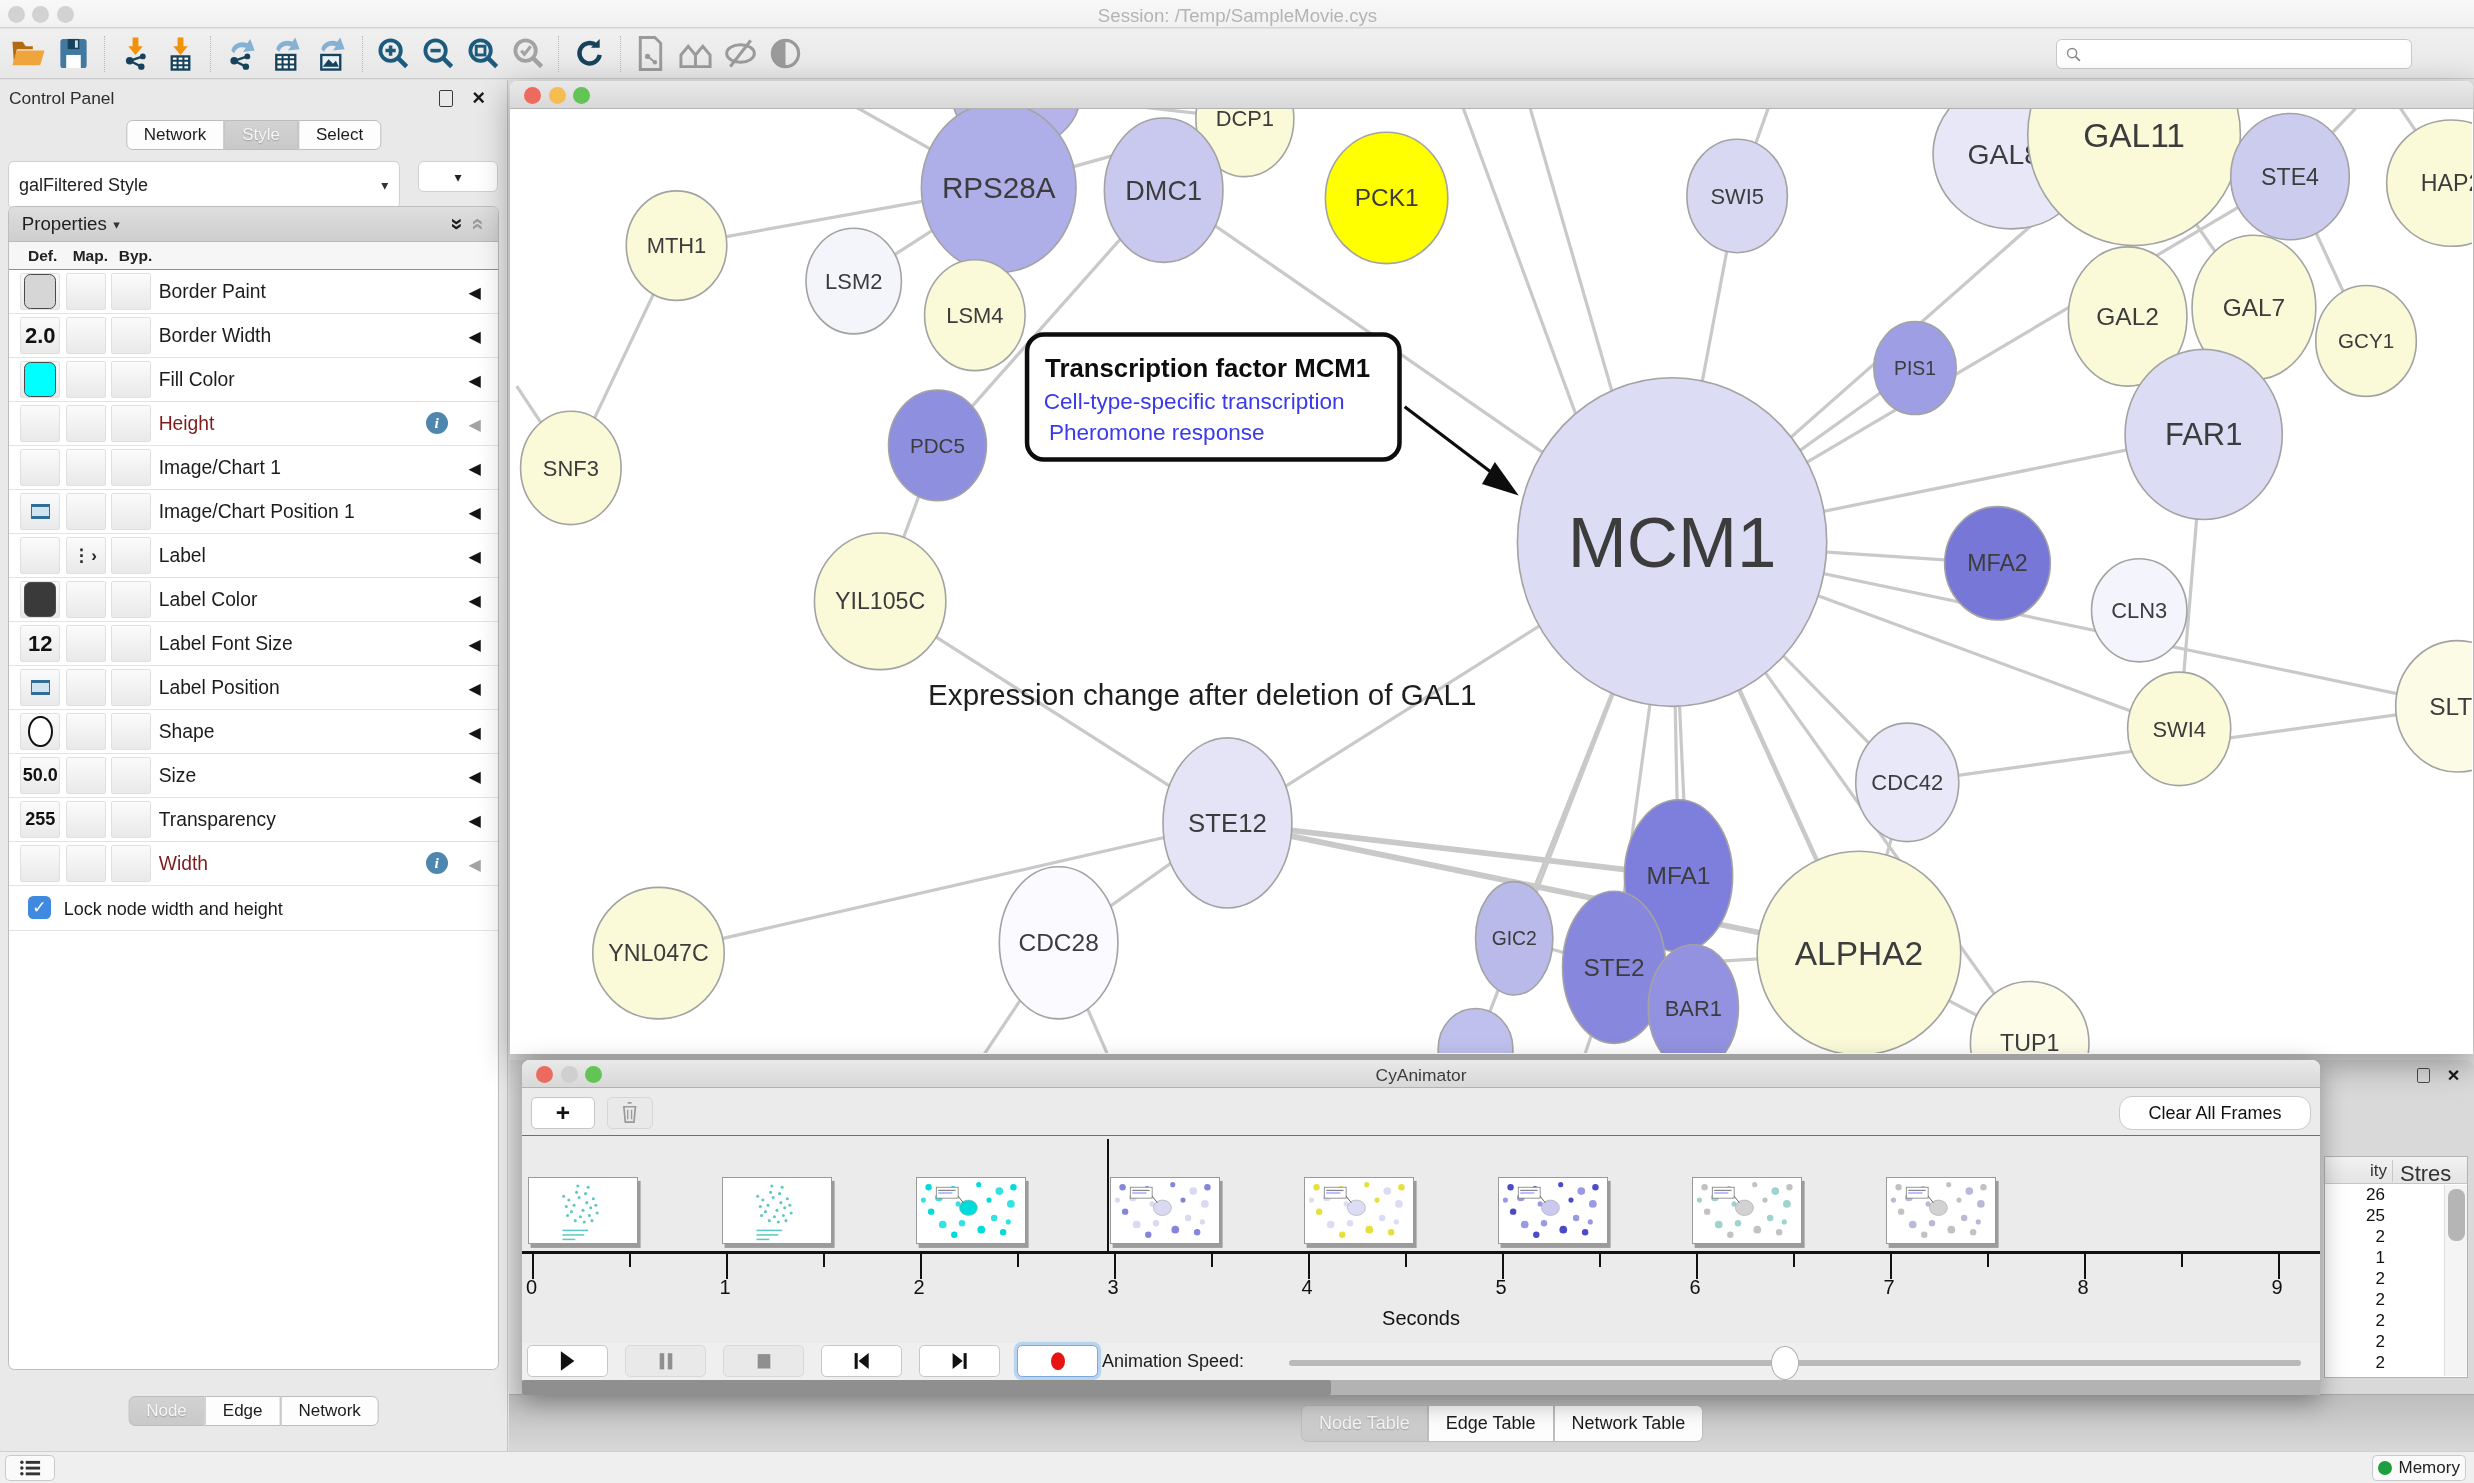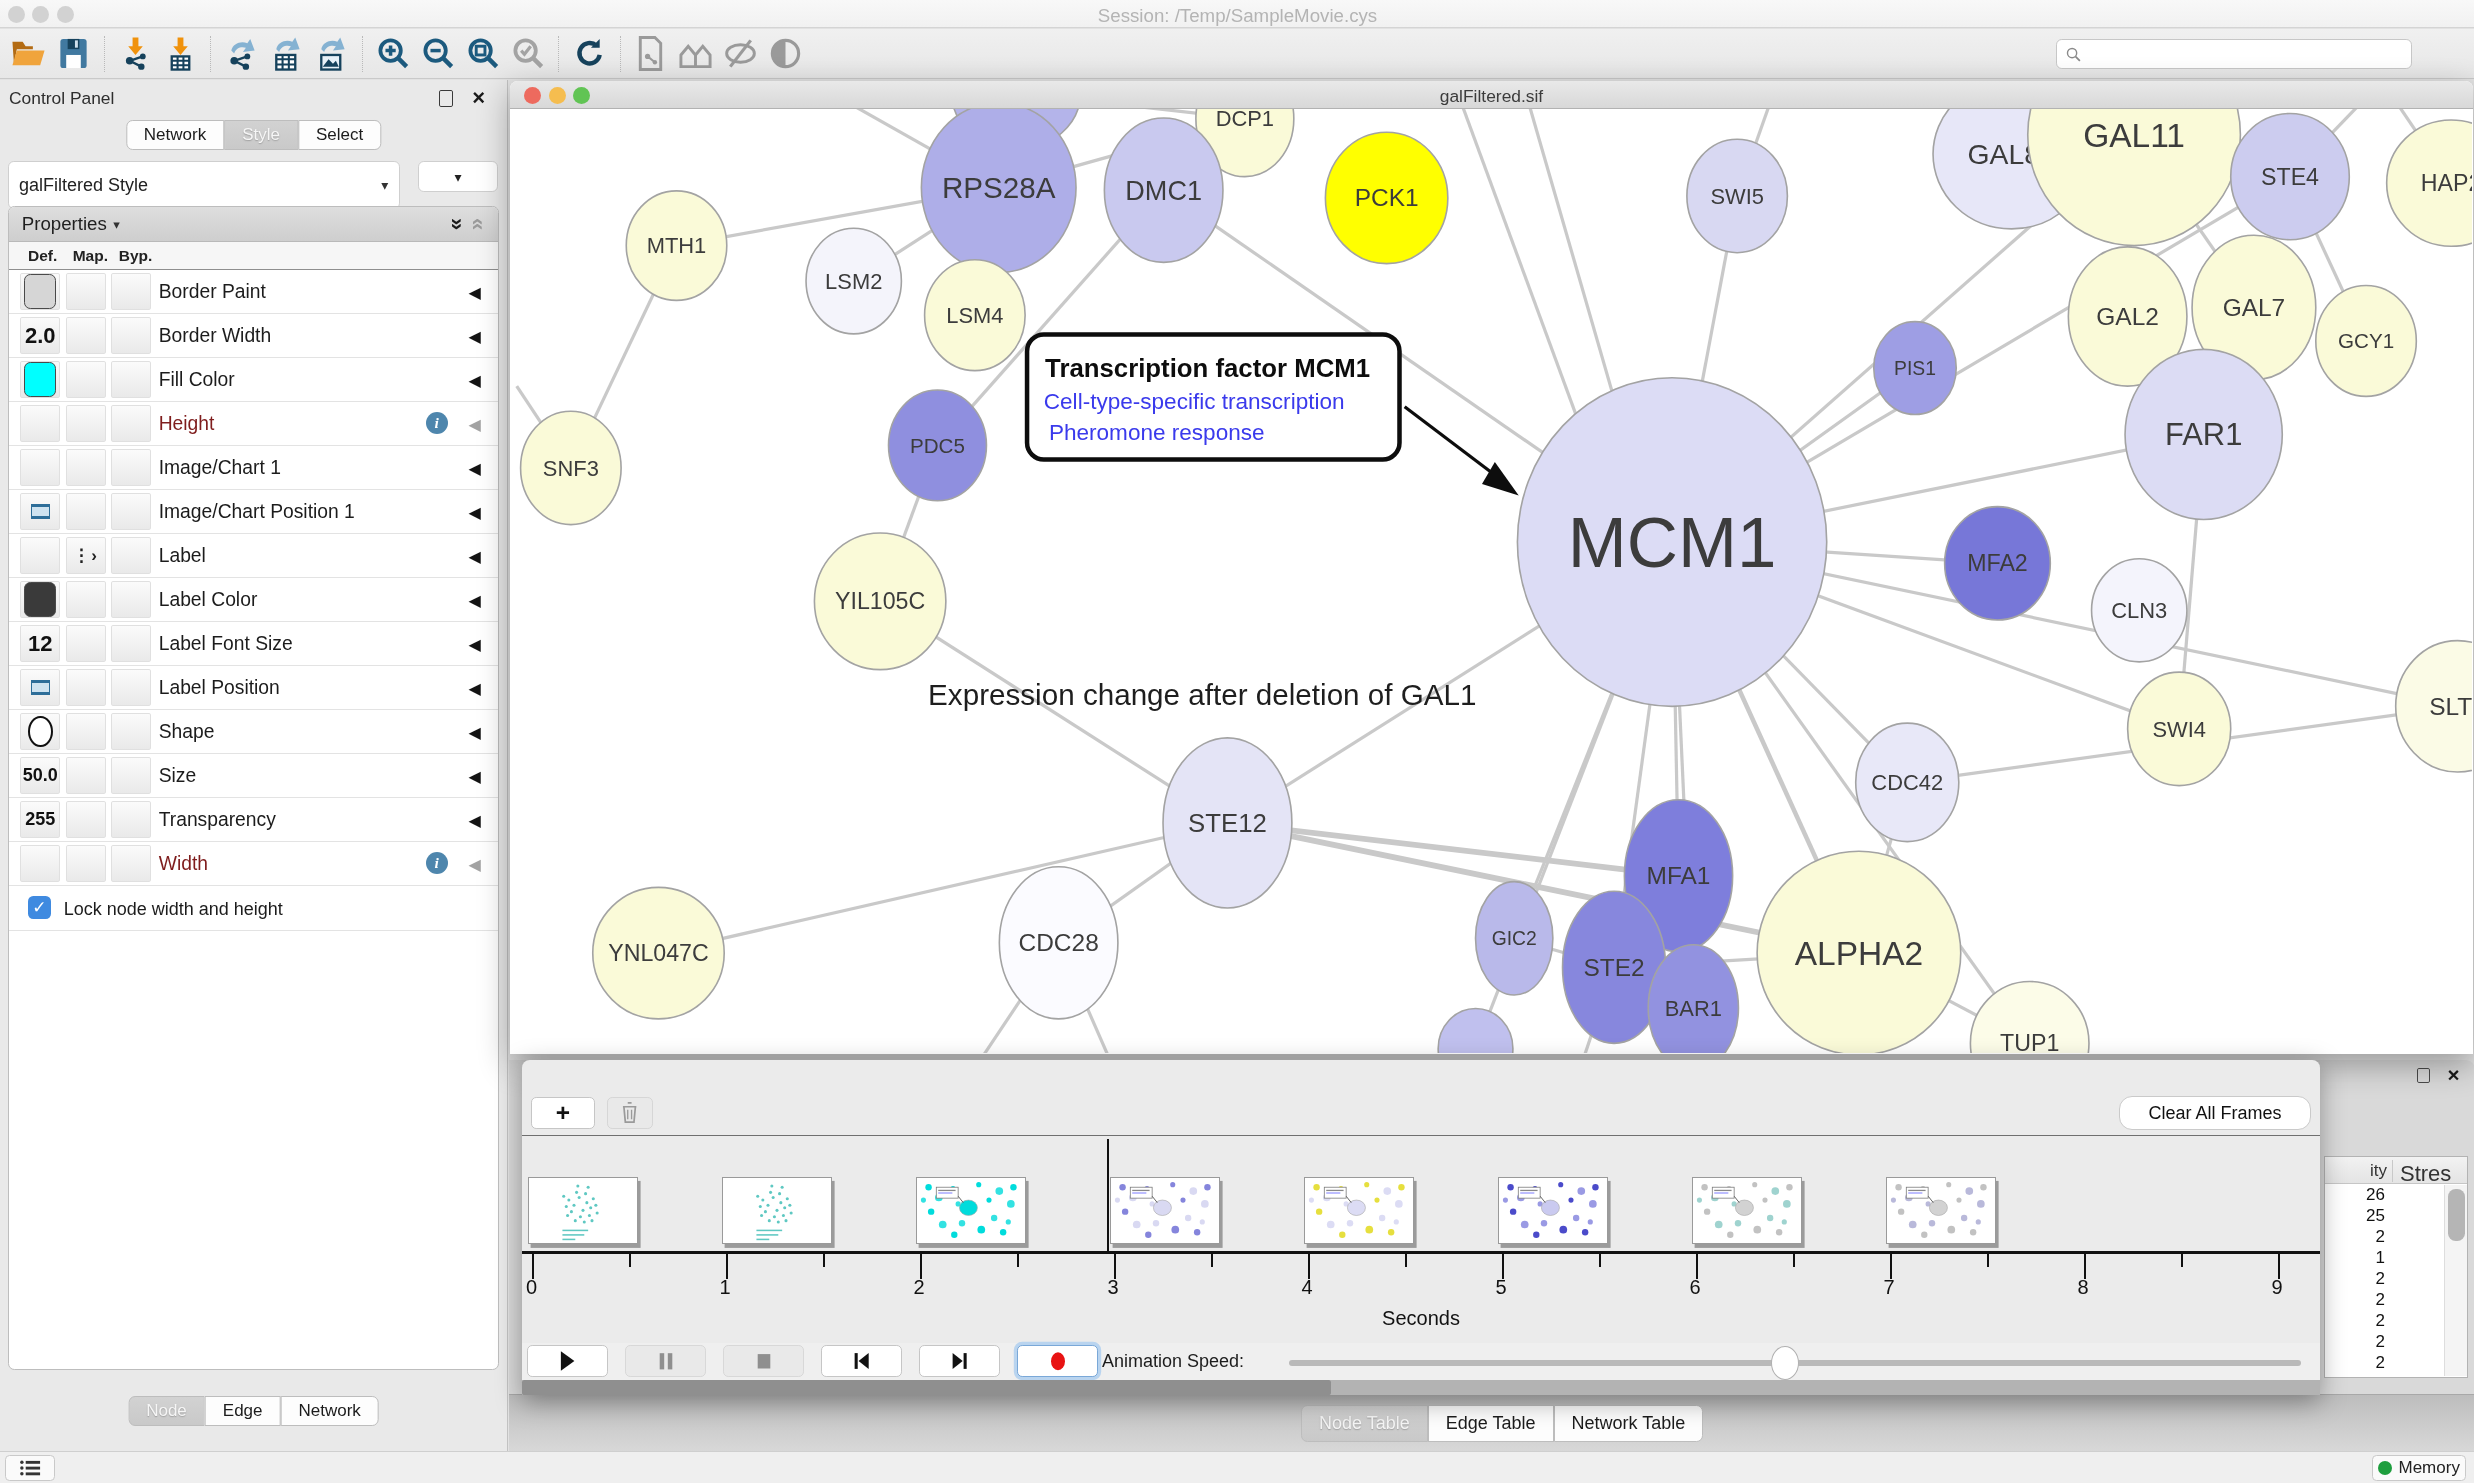--- a/index.html
+++ b/index.html
@@ -478,21 +478,20 @@
       <button class="tab last">Network Table</button>
     </div>
   </div>
 </div>
 
 <div id="netwin">
   <div class="wtitle">
     <span class="wl" style="left:14px;background:#ed6a5e;"></span>
     <span class="wl" style="left:39px;background:#f5bd4f;"></span>
     <span class="wl" style="left:63px;background:#61c454;"></span>
-    <span class="wlabel">galFiltered.sif</span>
   </div>
   <svg id="net-svg" width="1962" height="944" viewBox="0 0 3044 1465">
       <line x1="758" y1="122" x2="400" y2="-80" stroke="#c9c9c9" stroke-width="5"></line>
       <line x1="1140" y1="15" x2="1262" y2="-80" stroke="#c9c9c9" stroke-width="5"></line>
       <line x1="2330" y1="70" x2="2180" y2="-80" stroke="#c9c9c9" stroke-width="5"></line>
       <line x1="2520" y1="42" x2="2770" y2="-80" stroke="#c9c9c9" stroke-width="5"></line>
       <line x1="2762" y1="105" x2="2940" y2="-80" stroke="#c9c9c9" stroke-width="5"></line>
       <line x1="3012" y1="115" x2="3140" y2="-80" stroke="#c9c9c9" stroke-width="5"></line>
       <line x1="3012" y1="115" x2="2880" y2="-80" stroke="#c9c9c9" stroke-width="5"></line>
       <line x1="1904" y1="135" x2="1980" y2="-80" stroke="#c9c9c9" stroke-width="5"></line>
@@ -699,20 +698,26 @@
         <text x="828" y="466" font-size="35" fill="#3a3aec">Cell-type-specific transcription</text>
         <text x="836" y="514" font-size="35" fill="#3a3aec">Pheromone response</text>
         <line x1="1388" y1="462" x2="1528" y2="568" stroke="#0d0d0d" stroke-width="5"></line>
         <polygon points="1565,600 1508,582 1528,548" fill="#0d0d0d"></polygon>
       </g>
       <text x="1074" y="925" text-anchor="middle" font-size="46" fill="#1e1e1e">Expression change after deletion of GAL1</text>
     </svg>
 </div>
 
 <div id="cywin">
+  <div class="wtitle">
+    <span class="wl" style="left:14px;background:#ed6a5e;"></span>
+    <span class="wl" style="left:39px;background:#cfcfcf;"></span>
+    <span class="wl" style="left:63px;background:#61c454;"></span>
+    <span class="wlabel">CyAnimator</span>
+  </div>
   <div id="cy-toolbar">
     <button id="cy-add">+</button>
     <button id="cy-trash">
       <svg width="19.3" height="23" viewBox="0 0 20 24">
           <path d="M3 6h14M8 2h4M4 6l1.5 16h9L16 6" fill="none" stroke="#9a9a9a" stroke-width="1.8"></path>
           <path d="M8 9v10M12 9v10" stroke="#9a9a9a" stroke-width="1.4"></path>
         </svg>
     </button>
     <button id="cy-clear">Clear All Frames</button>
   </div>

